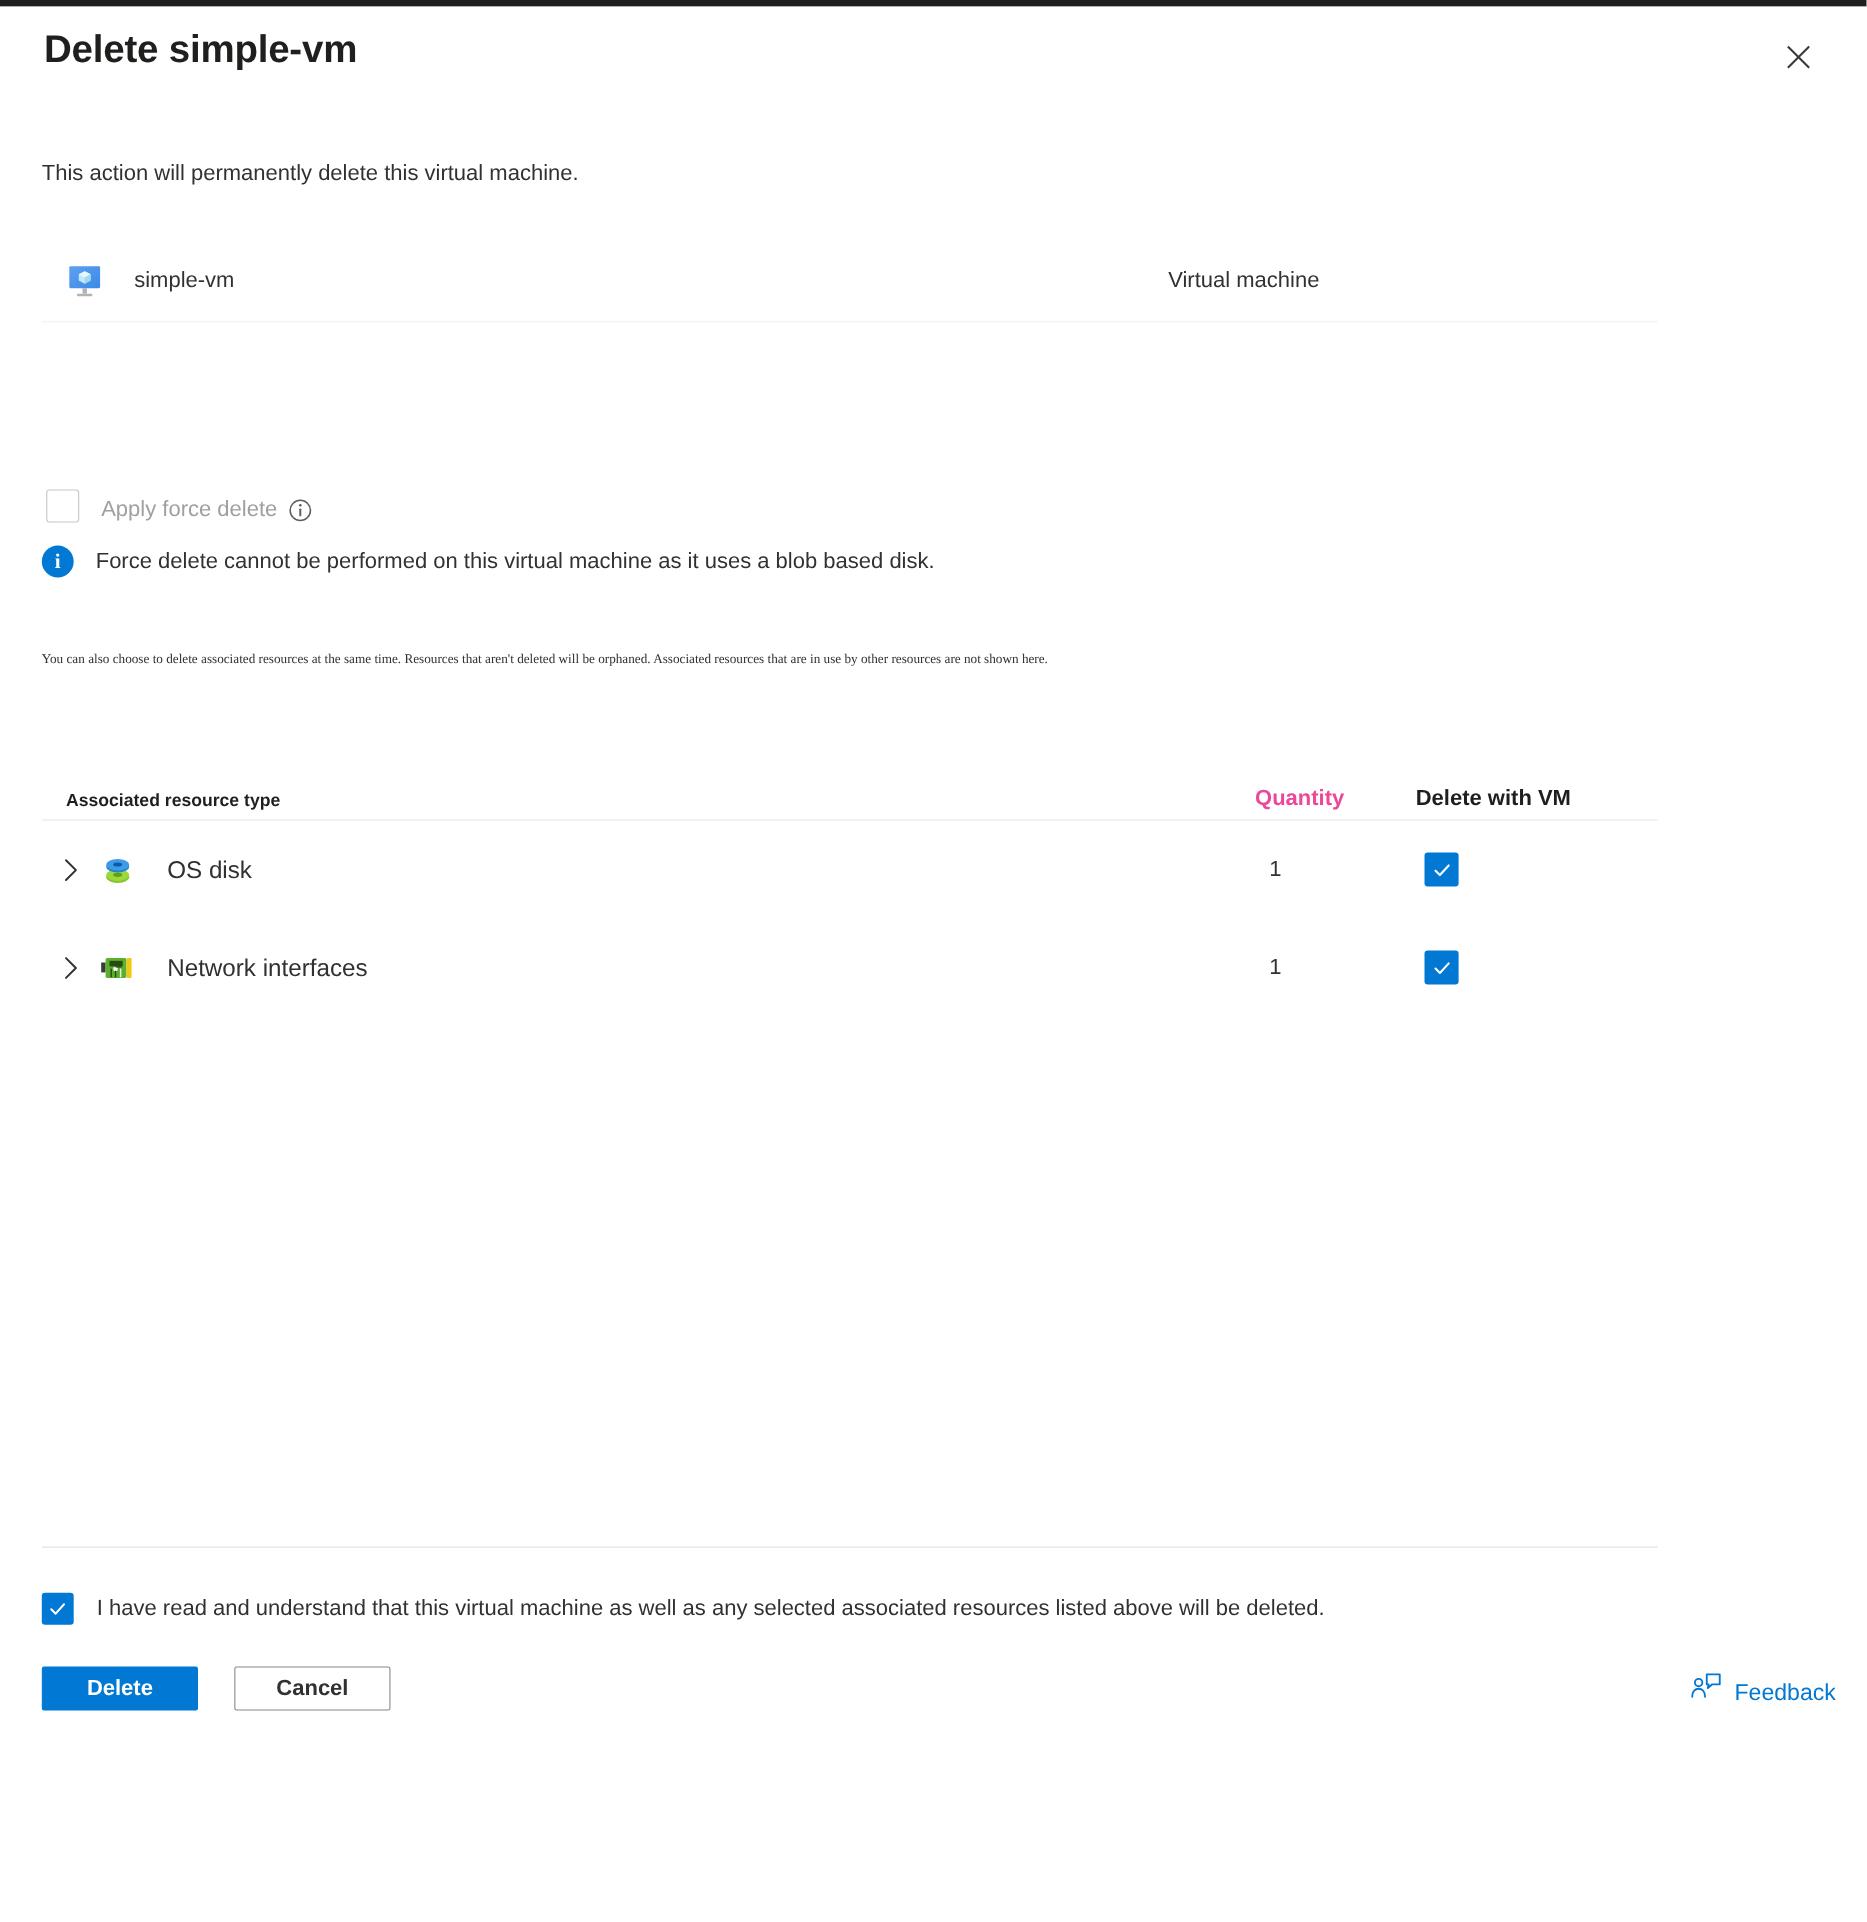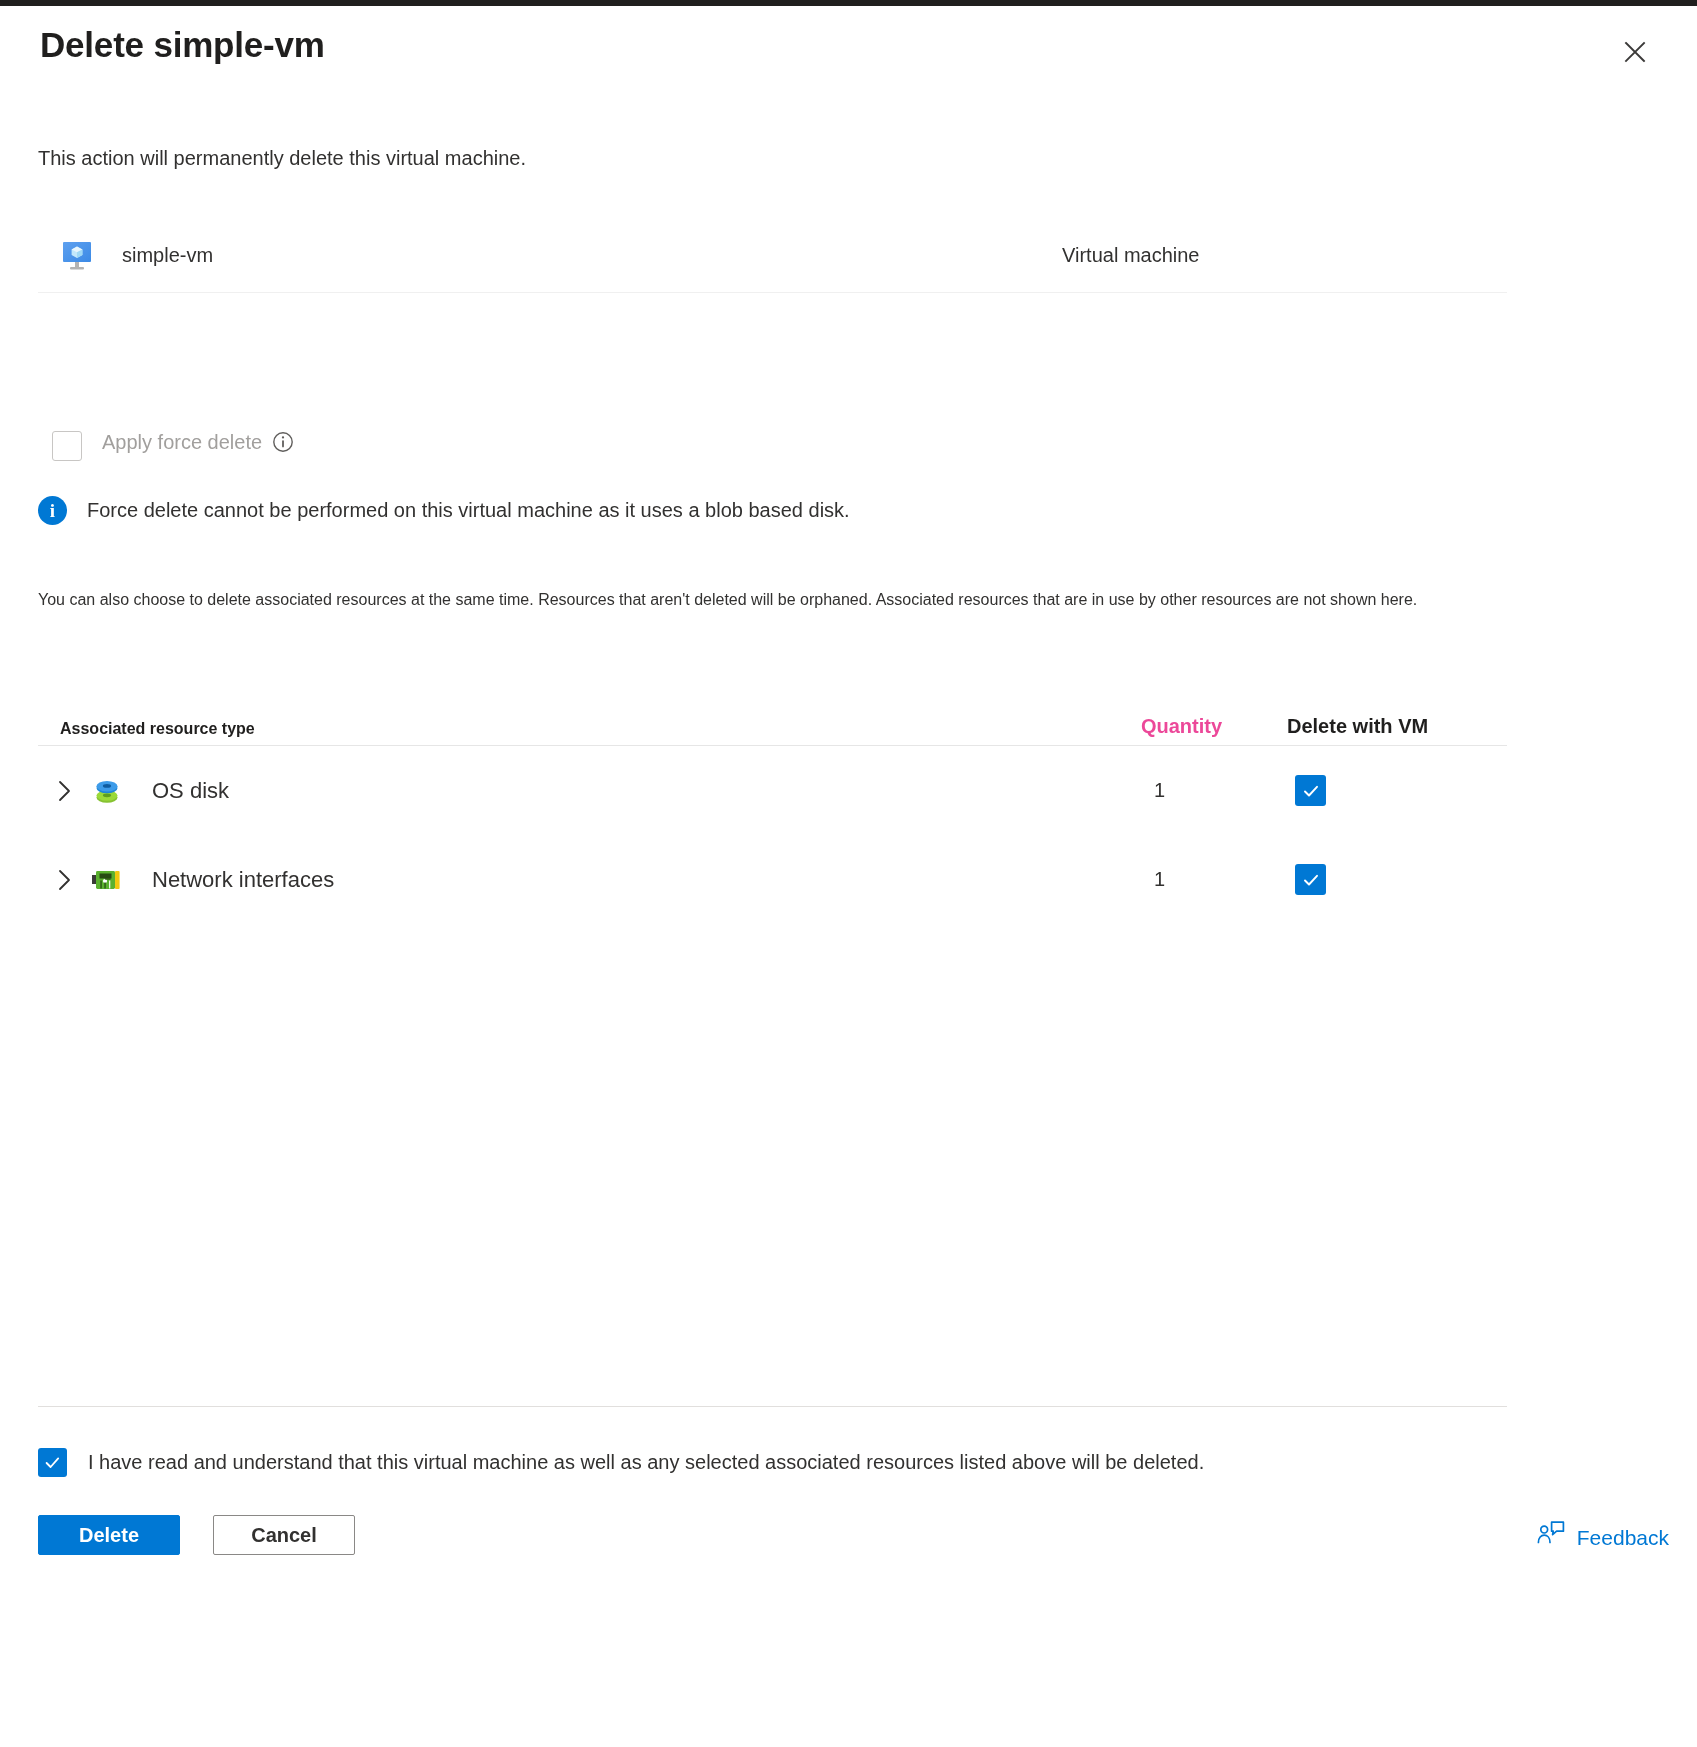--- a/index.html
+++ b/index.html
@@ -145,23 +145,23 @@
     position: relative;
     width: 34px;
     height: 34px;
     flex: none;
   }
 
   
   .force-row {
     position: absolute;
     top: 425px;
-    left: 52px;
-    display: flex;
-    align-items: flex-start;
+    left: 42px;
+    display: flex;
+    align-items: flex-end;
     height: 44px;
   }
   .cb-disabled {
     width: 30px;
     height: 30px;
     border: 1.6px solid #c8c6c4;
     border-radius: 3px;
     background: #fff;
     box-sizing: border-box;
     flex: none;
@@ -205,23 +205,24 @@
     font-size: 20px;
     color: #323130;
     margin-left: 20px;
   }
 
   .assoc-para {
     position: absolute;
     top: 578px;
     left: 38px;
     width: 1430px;
-    font-size: 16px;
+    font-size: 12px;
     line-height: 31px;
     color: #323130;
+    font-family: Liberation Serif, serif;
   }
 
   
   .assoc-table {
     position: absolute;
     top: 682px;
     left: 38px;
     width: 1469px;
   }
   .assoc-head {

